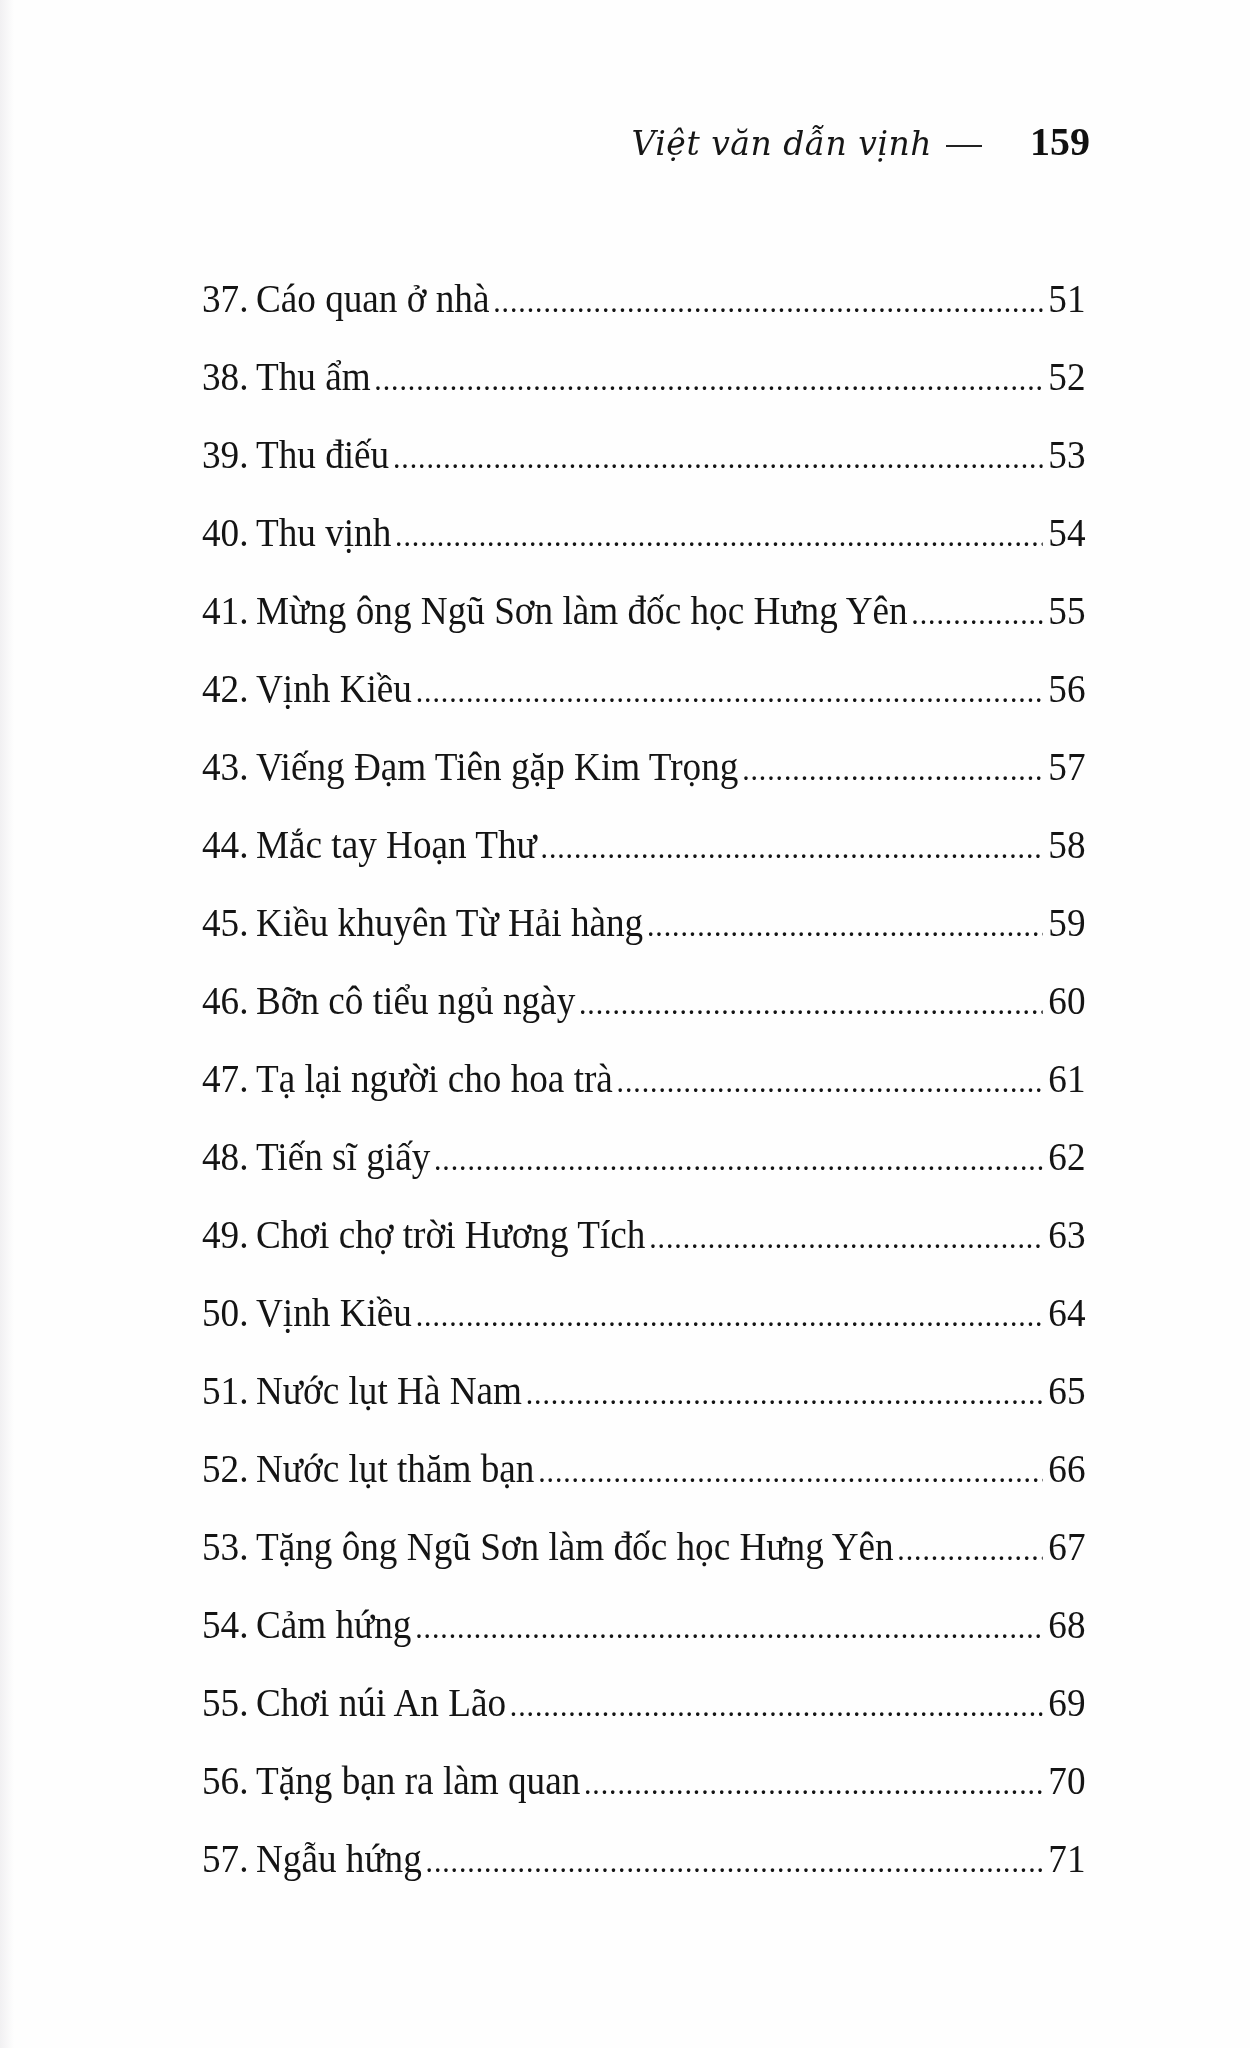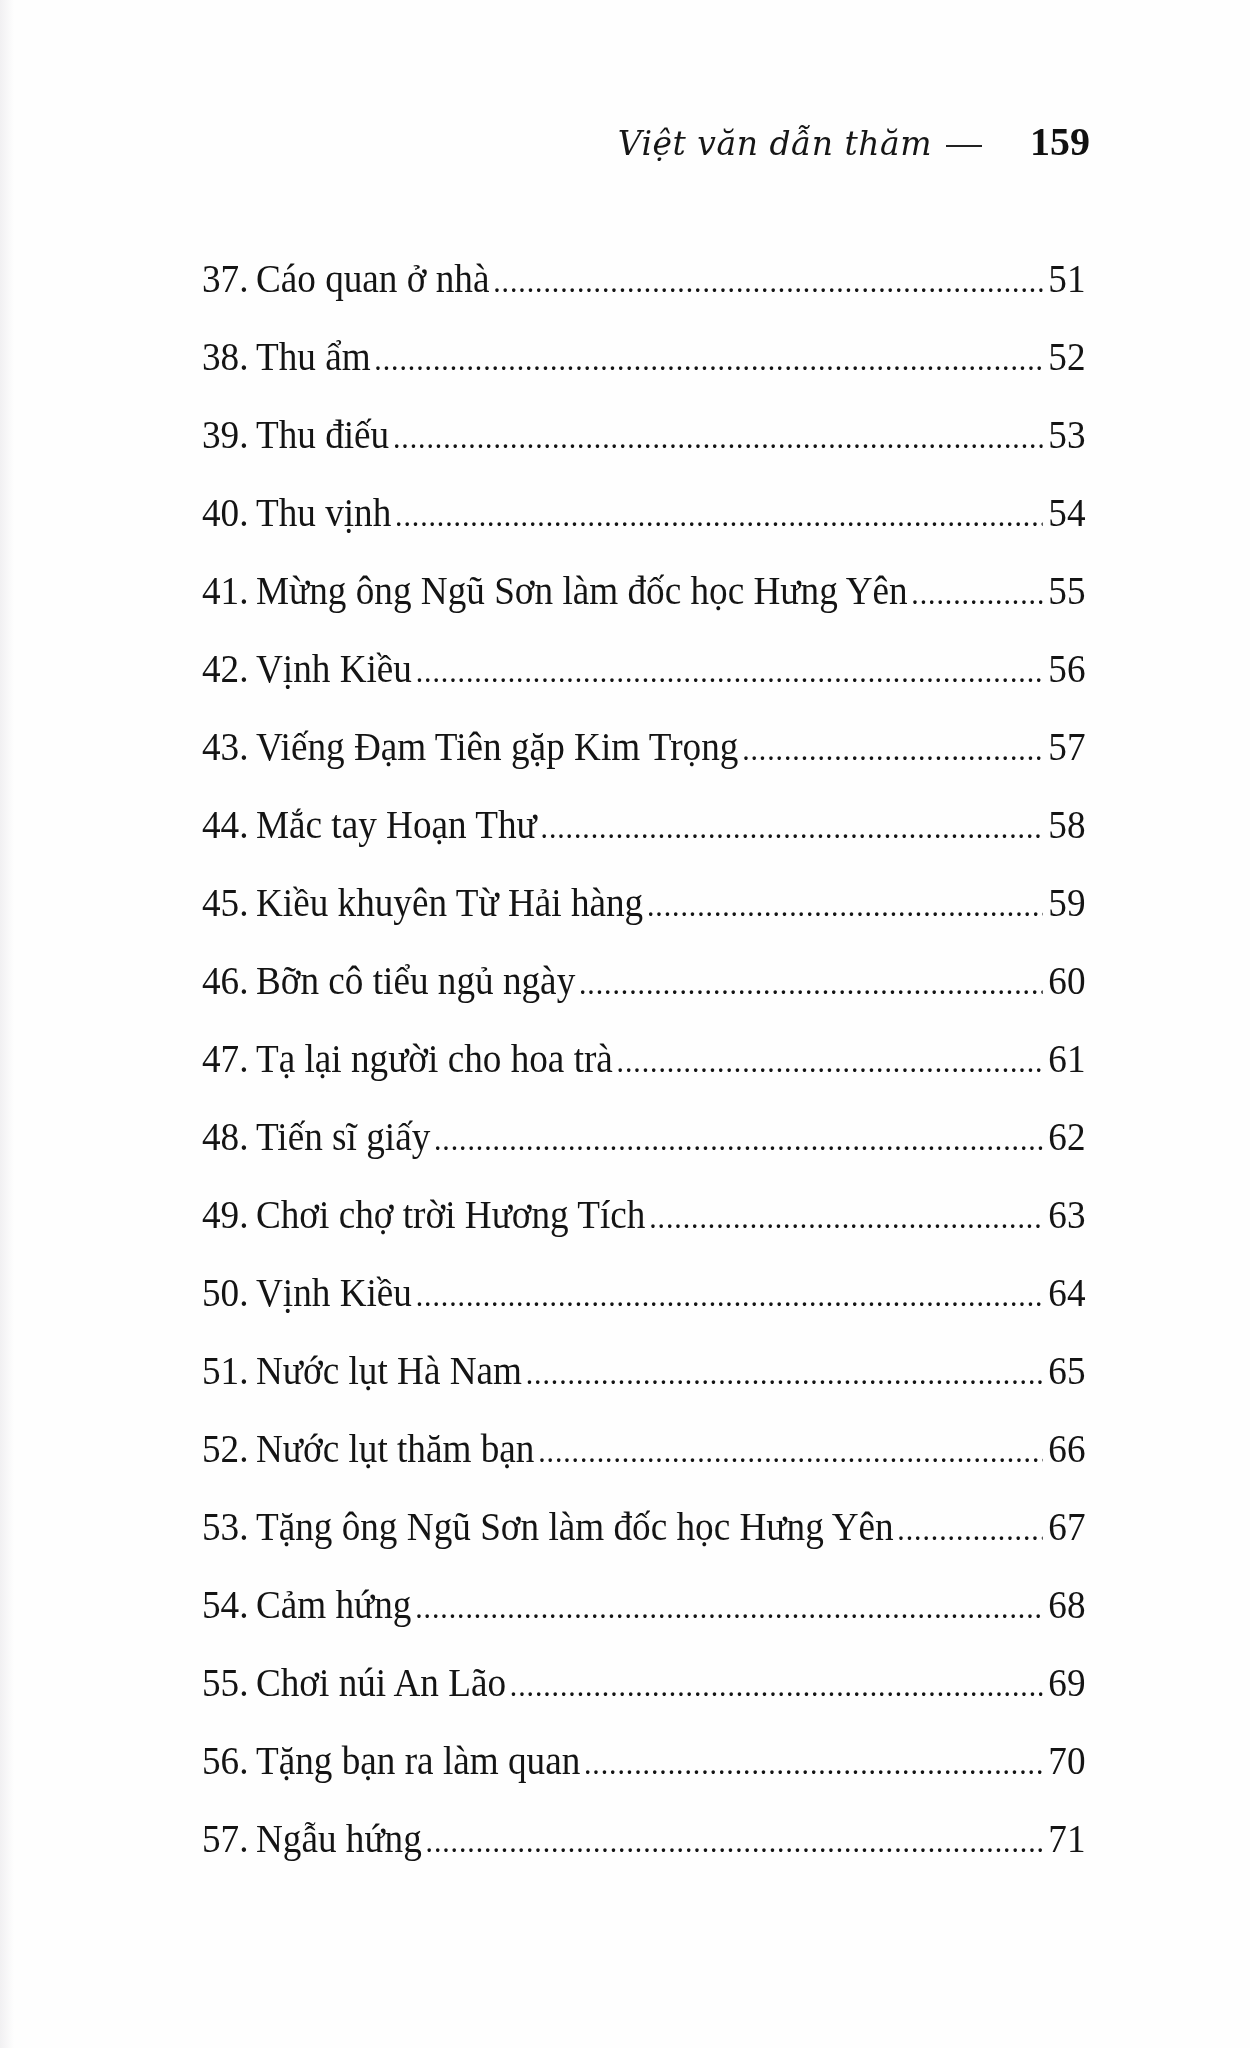--- a/index.html
+++ b/index.html
@@ -51,21 +51,21 @@
     .page-number {
       font-family: "Liberation Serif", serif;
       font-weight: bold;
       font-size: 40px;
       color: #111;
       margin-left: 34px;
     }
     .toc {
       position: absolute;
       left: 202px;
-      top: 240px;
+      top: 260px;
       width: 883px;
     }
     .toc-row {
       display: flex;
       align-items: baseline;
       height: 78px;
       font-family: "Liberation Serif", serif;
       font-size: 40px;
       line-height: 78px;
       color: #141414;
@@ -95,21 +95,21 @@
       white-space: nowrap;
     }
   </style>
 </head>
 <body>
 
 <div class="page">
   <div class="bleed-left"></div>
 
   <div class="running-head">
-    <span class="running-title">Việt văn dẫn thăm</span>
+    <span class="running-title">Việt văn dẫn vịnh</span>
     <span class="running-dash"></span>
     <span class="page-number">159</span>
   </div>
 
   <div class="toc">
     <div class="toc-row">
       <span class="toc-num">37.</span>
       <span class="toc-title">Cáo quan ở nhà</span>
       <span class="toc-leader"></span>
       <span class="toc-page">51</span>

